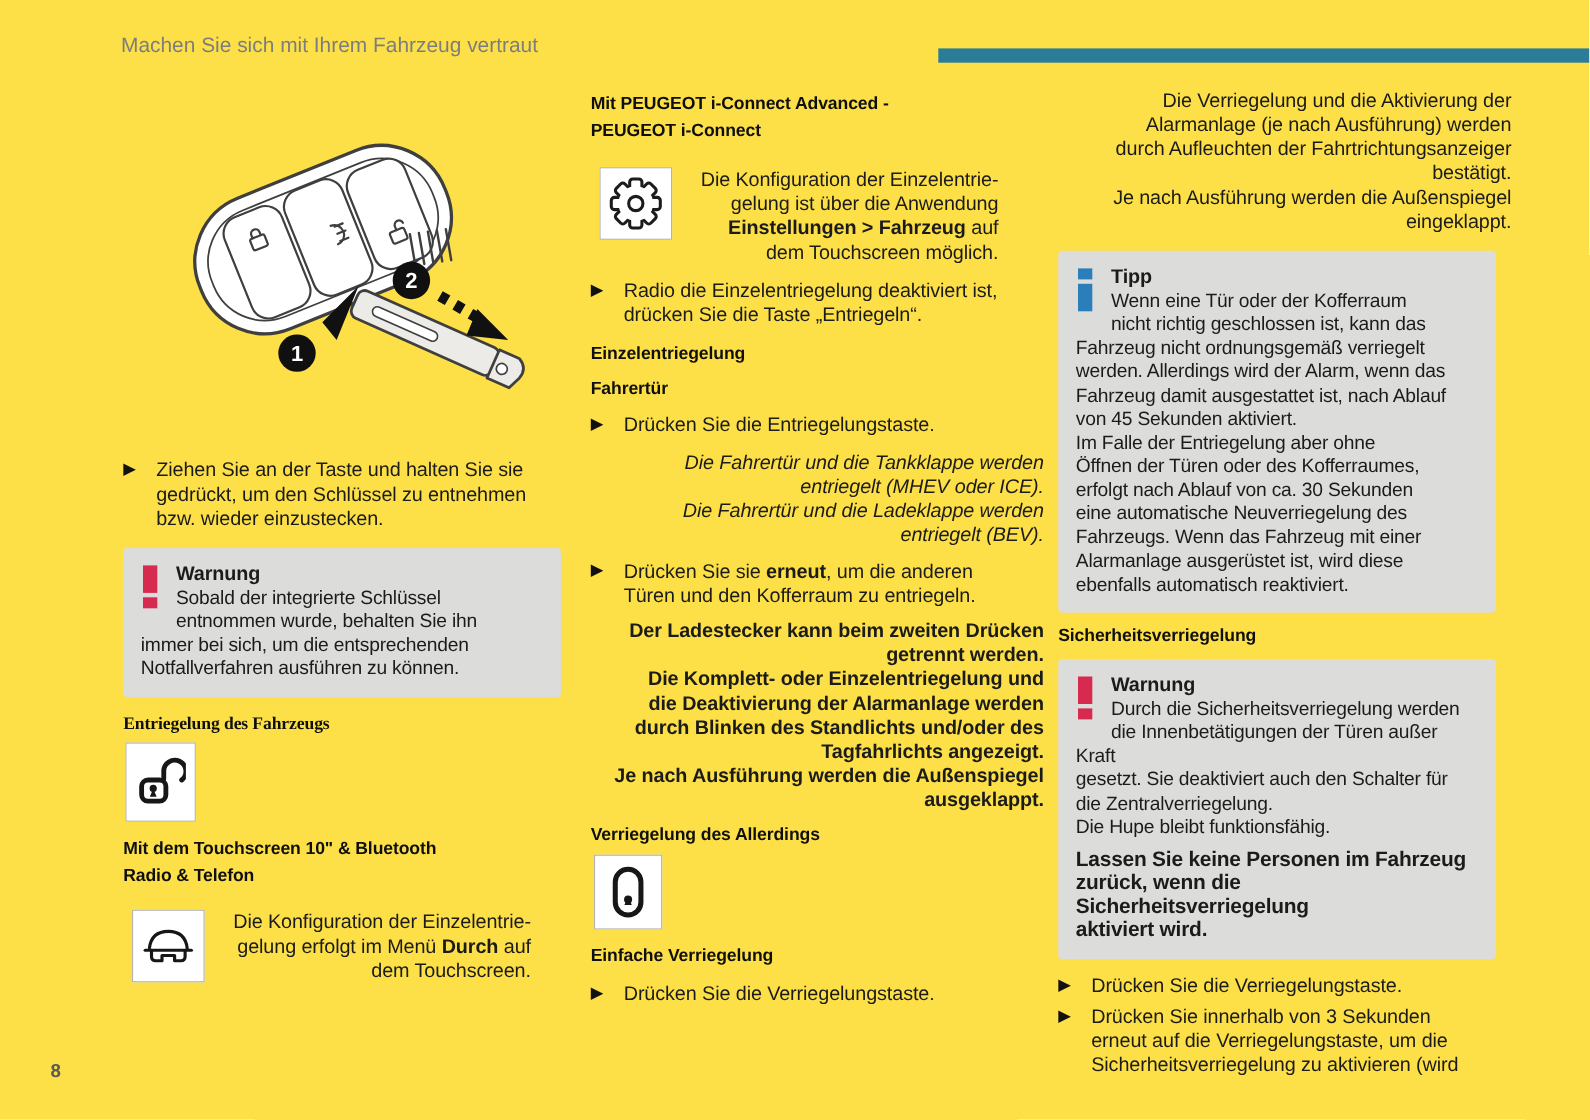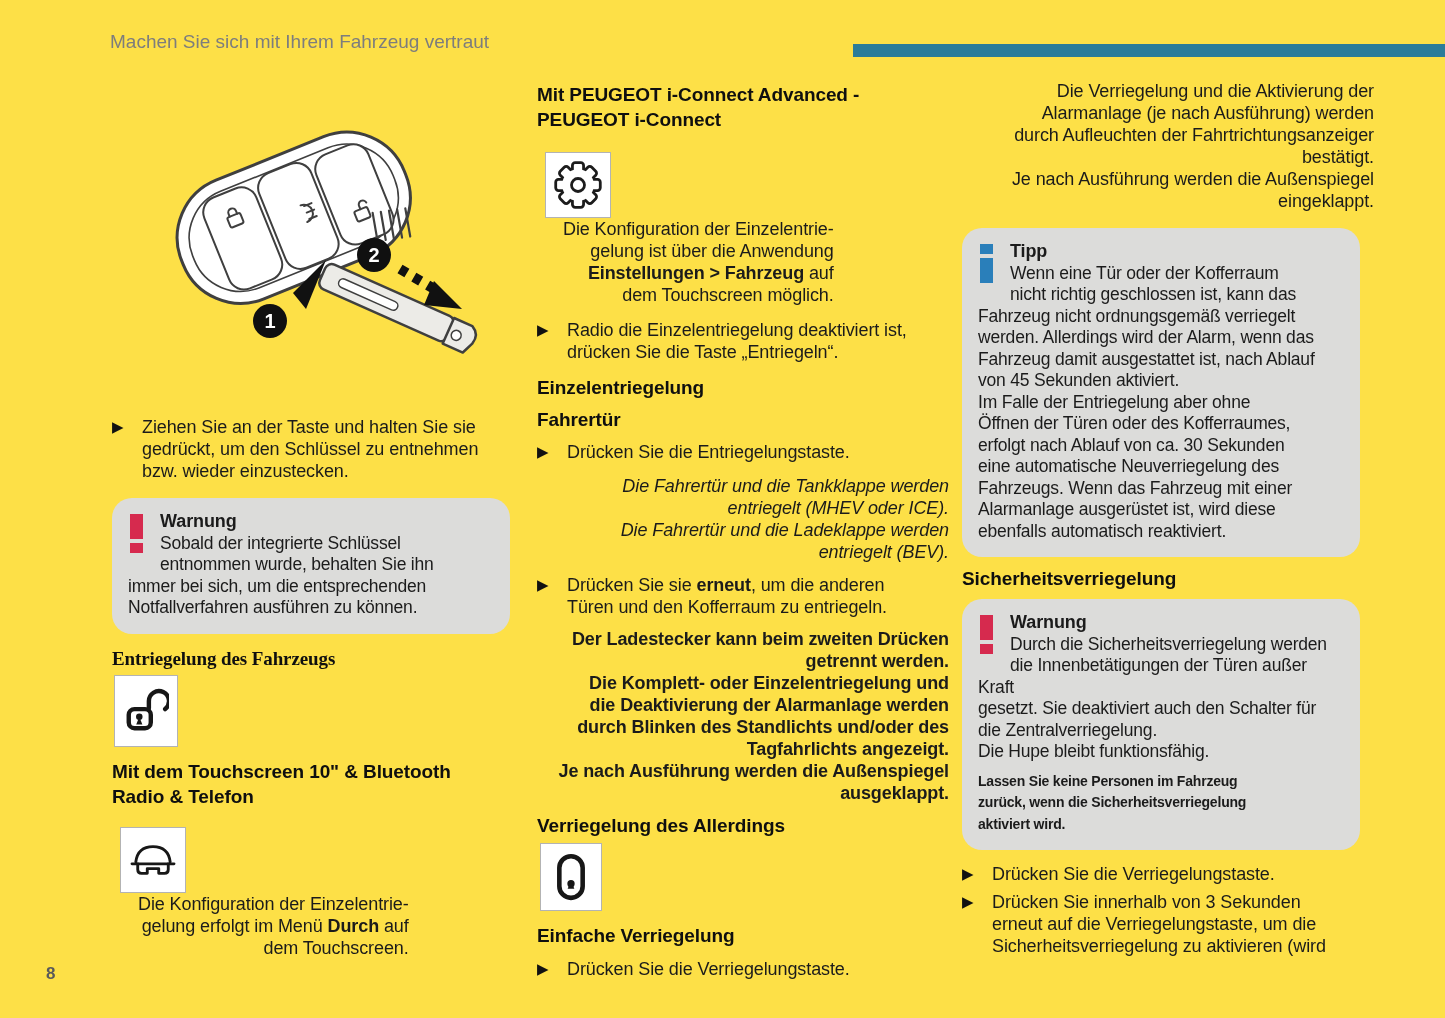--- a/index.html
+++ b/index.html
@@ -7,42 +7,42 @@
         font-family:"Liberation Sans",sans-serif;color:#1b1b1b;overflow:hidden;}
   .header-title{position:absolute;left:110px;top:31px;font-size:19px;color:#7d7d7d;}
   .accent-bar{position:absolute;left:853px;top:44px;width:592px;height:13px;background:#2b7c99;}
   .page-number{position:absolute;left:46px;top:964px;font-size:17px;font-weight:bold;color:#5a5a5a;}
 
   .col{position:absolute;font-size:18px;line-height:22px;letter-spacing:-0.1px;}
   .col-left{left:112px;top:95px;width:412px;}
   .col-mid{left:537px;top:82px;width:412px;}
   .col-right{left:962px;top:80px;width:412px;}
 
-  .h{font-size:19px;font-weight:bold;line-height:25px;color:#0f0f0f;white-space:pre-line;}
+  .h{font-size:16px;font-weight:bold;line-height:25px;color:#0f0f0f;white-space:pre-line;}
   .para{white-space:pre-line;text-align:right;}
   .bullet{display:flex;}
   .tri{flex:0 0 30px;font-size:15px;line-height:22px;color:#111;}
   .btxt{flex:1;white-space:pre-line;}
   b,.bold{font-weight:bold;}
 
-  .box{background:#dcdcda;border-radius:20px;width:366px;padding:13px 16px 15px 16px;
+  .box{background:#dcdcda;border-radius:4px;width:366px;padding:13px 16px 15px 16px;
        line-height:21.5px;}
   .box .box-title{font-weight:bold;font-size:18px;}
   .box .box-body{white-space:pre-line;font-size:17.5px;letter-spacing:-0.2px;}
-  .box .box-body-bold{white-space:pre-line;font-size:14px;font-weight:bold;margin-top:8px;letter-spacing:-0.2px;}
+  .box .box-body-bold{white-space:pre-line;font-size:19px;font-weight:bold;margin-top:8px;letter-spacing:-0.2px;}
   .glyph{float:left;width:13px;margin:3px 17px 8px 2px;}
   .glyph div{width:13px;}
   .warn-bar{height:25px;background:#d62a4e;}
   .warn-dot{height:10px;background:#d62a4e;margin-top:4px;}
   .tip-dot{height:10px;background:#2a7fba;}
   .tip-bar{height:25px;background:#2a7fba;margin-top:4px;}
 
   .icon-box{border:1px solid #b3b3b3;background:#fff;display:flex;
             align-items:center;justify-content:center;}
-  .row{display:flex;align-items:flex-start;flex-direction:column;}
+  .row{display:flex;align-items:flex-start;}
   svg text{font-family:"Liberation Sans",sans-serif;}
 </style>
 </head>
 <body>
 
 <div class="page">
 
   <div class="header-title">Machen Sie sich mit Ihrem Fahrzeug vertraut</div>
   <div class="accent-bar"></div>
 

